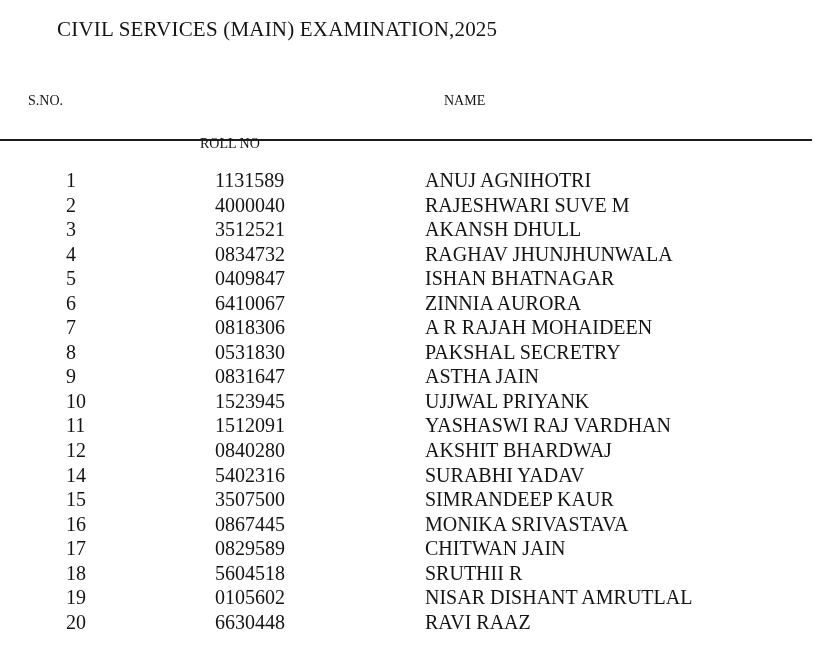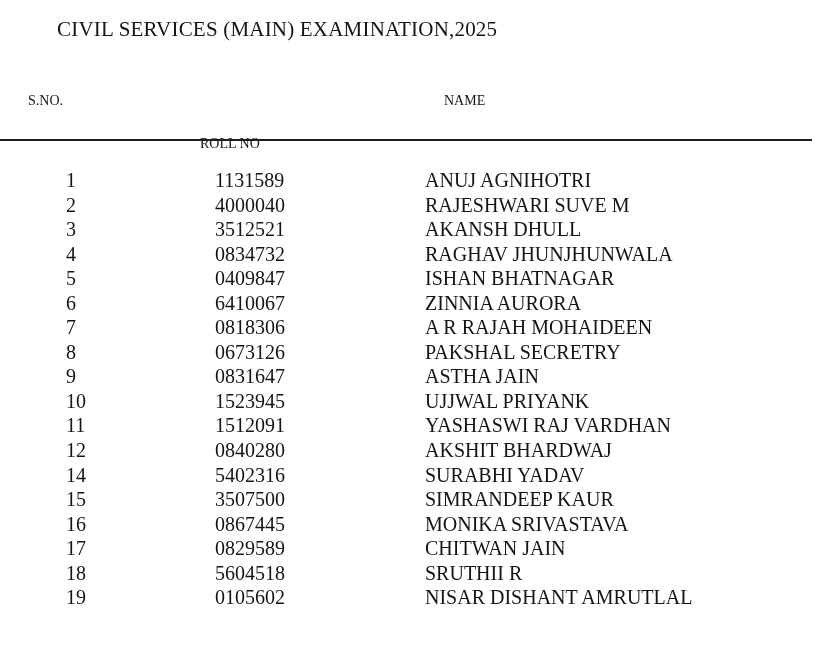--- a/index.html
+++ b/index.html
@@ -118,21 +118,21 @@
   </div>
 
   <div class="row">
     <span class="cell sno">7</span>
     <span class="cell roll">0818306</span>
     <span class="cell name">A R RAJAH MOHAIDEEN</span>
   </div>
 
   <div class="row">
     <span class="cell sno">8</span>
-    <span class="cell roll">0673126</span>
+    <span class="cell roll">0531830</span>
     <span class="cell name">PAKSHAL SECRETRY</span>
   </div>
 
   <div class="row">
     <span class="cell sno">9</span>
     <span class="cell roll">0831647</span>
     <span class="cell name">ASTHA JAIN</span>
   </div>
 
   <div class="row">
@@ -183,15 +183,20 @@
     <span class="cell roll">5604518</span>
     <span class="cell name">SRUTHII R</span>
   </div>
 
   <div class="row">
     <span class="cell sno">19</span>
     <span class="cell roll">0105602</span>
     <span class="cell name">NISAR DISHANT AMRUTLAL</span>
   </div>
 
+  <div class="row">
+    <span class="cell sno">20</span>
+    <span class="cell roll">6630448</span>
+    <span class="cell name">RAVI RAAZ</span>
+  </div>
 </div>
 
 </div>
 
 </body></html>

